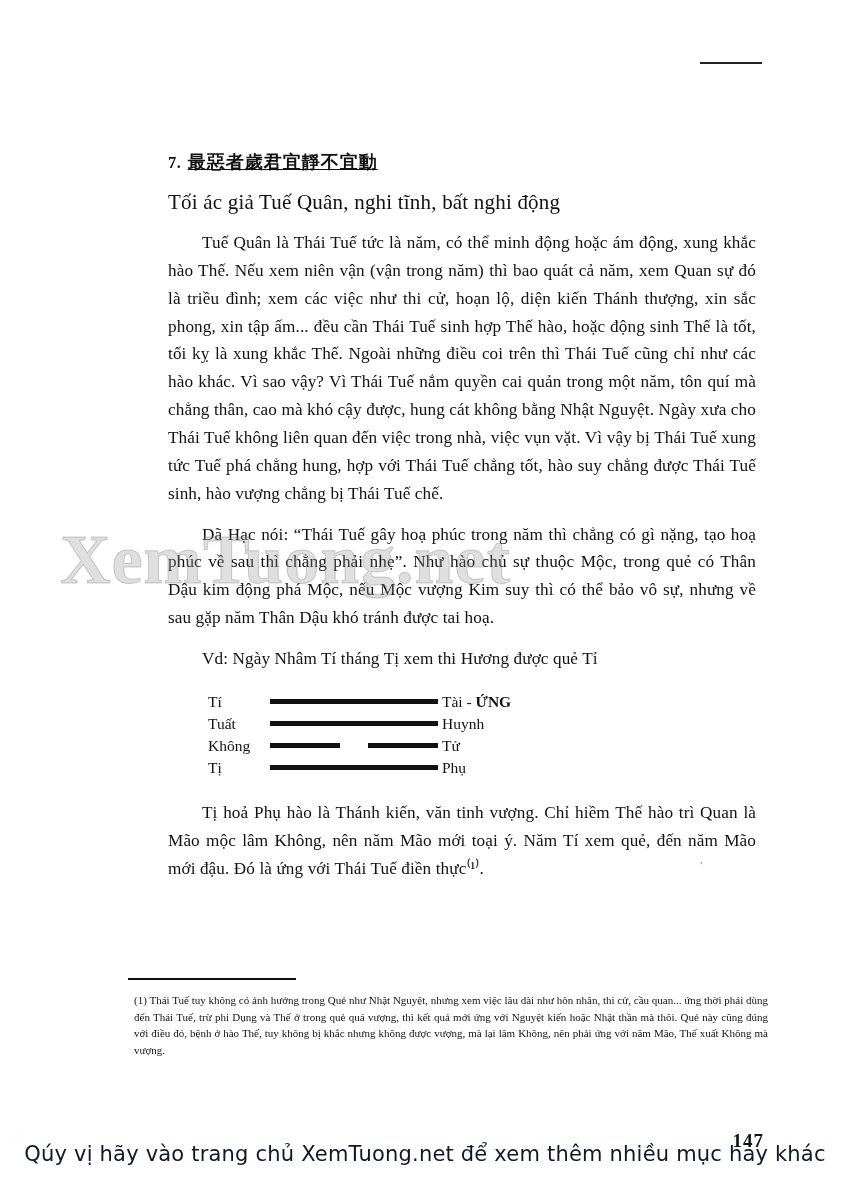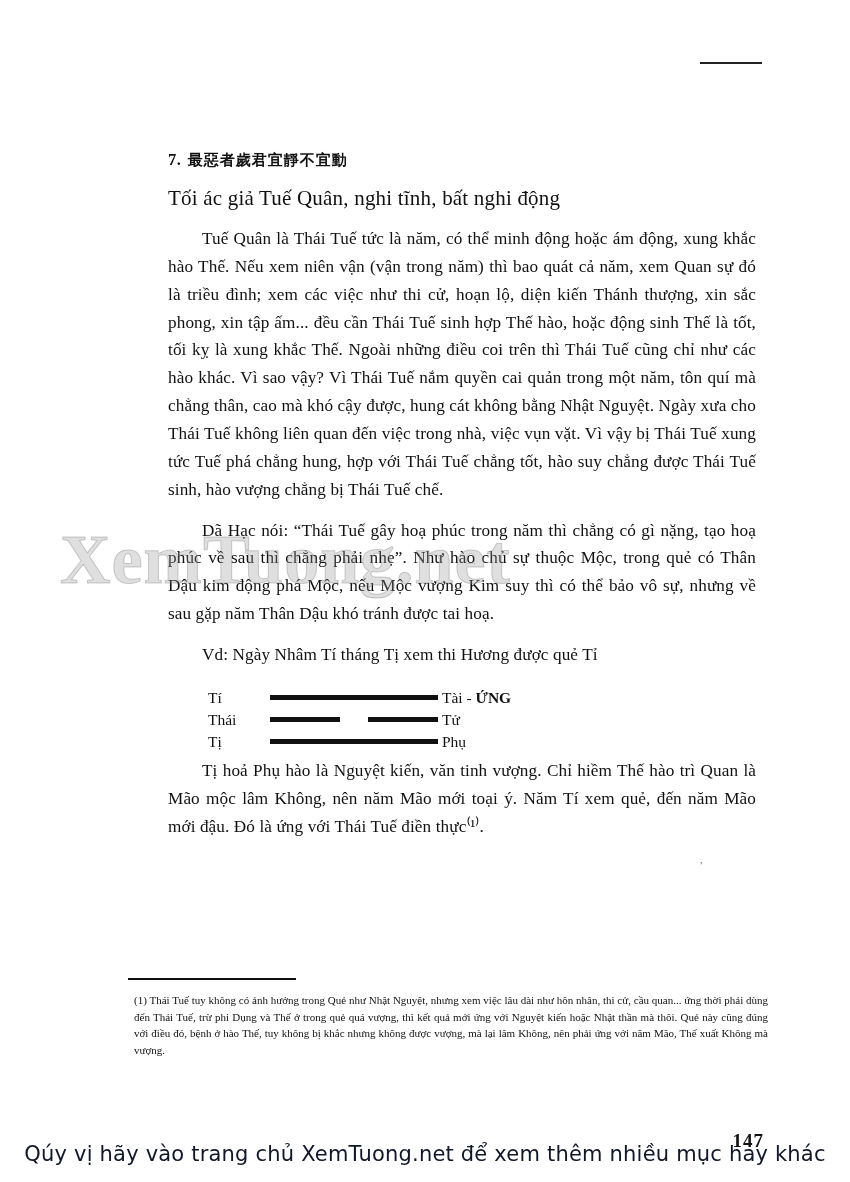--- a/index.html
+++ b/index.html
@@ -40,22 +40,23 @@
   .heading {
     font-size: 16.5px;
     font-weight: bold;
     letter-spacing: 0.5px;
     margin: 0 0 16px 0;
     font-family: "DejaVu Sans", sans-serif;
   }
   .heading .num { font-family: "Liberation Serif", serif; }
   .heading .han {
     font-family: "DejaVu Sans", sans-serif;
-    font-size: 15px;
+    font-size: 18px;
     letter-spacing: 1px;
+    text-decoration: underline;
   }
 
   .translit {
     font-size: 21px;
     margin: 0 0 14px 0;
     letter-spacing: .2px;
   }
   .gloss {
     font-size: 17px;
     margin: 0 0 20px 0;
@@ -66,21 +67,21 @@
     font-size: 17.2px;
     line-height: 1.62;
     text-align: justify;
     text-indent: 34px;
     margin: 0 12px 13px 0;
     letter-spacing: .1px;
   }
 
   
   .hex-table {
-    margin: 18px 0 4px 40px;
+    margin: 18px 0 20px 40px;
     border-collapse: collapse;
     font-size: 15.5px;
   }
   .hex-table td {
     padding: 2px 0;
     vertical-align: middle;
   }
   .hex-name {
     width: 62px;
     padding-right: 6px;
@@ -203,21 +204,30 @@
         <tr>
           <td class="hex-name">Tí</td>
           <td class="hex-lines">
             <div class="line-wrap">
                 <div class="yang"></div>
               </div>
           </td>
           <td class="hex-label">Tài - <b>ỨNG</b></td>
         </tr>
         <tr>
-          <td class="hex-name">Thái</td>
+          <td class="hex-name">Tuất</td>
+          <td class="hex-lines">
+            <div class="line-wrap">
+                <div class="yang"></div>
+              </div>
+          </td>
+          <td class="hex-label">Huynh</td>
+        </tr>
+        <tr>
+          <td class="hex-name">Không</td>
           <td class="hex-lines">
             <div class="line-wrap">
                 <div class="yin-left"></div>
                 <div class="yin-gap"></div>
                 <div class="yin-right"></div>
               </div>
           </td>
           <td class="hex-label">Tử</td>
         </tr>
         <tr>
@@ -225,21 +235,21 @@
           <td class="hex-lines">
             <div class="line-wrap">
                 <div class="yang"></div>
               </div>
           </td>
           <td class="hex-label">Phụ</td>
         </tr>
       </tbody>
     </table>
 
-    <p class="body">Tị hoả Phụ hào là Nguyệt kiến, văn tinh vượng. Chỉ hiềm Thế hào trì Quan là Mão mộc lâm Không, nên năm Mão mới toại ý. Năm Tí xem quẻ, đến năm Mão mới đậu. Đó là ứng với Thái Tuế điền thực⁽¹⁾.</p>
+    <p class="body">Tị hoả Phụ hào là Thánh kiến, văn tinh vượng. Chỉ hiềm Thế hào trì Quan là Mão mộc lâm Không, nên năm Mão mới toại ý. Năm Tí xem quẻ, đến năm Mão mới đậu. Đó là ứng với Thái Tuế điền thực⁽¹⁾.</p>
   </div>
 
   <div class="tiny-mark">'</div>
 
   <div class="fn-rule"></div>
   <div class="footnote">(1) Thái Tuế tuy không có ảnh hưởng trong Quẻ như Nhật Nguyệt, nhưng xem việc lâu dài như hôn nhân, thi cử, cầu quan... ứng thời phải dùng đến Thái Tuế, trừ phi Dụng và Thế ở trong quẻ quá vượng, thì kết quả mới ứng với Nguyệt kiến hoặc Nhật thần mà thôi. Quẻ này cũng đúng với điều đó, bệnh ở hào Thế, tuy không bị khắc nhưng không được vượng, mà lại lâm Không, nên phải ứng với năm Mão, Thế xuất Không mà vượng.</div>
 
   <div class="page-number">147</div>
 
   <div class="watermark">XemTuong.net</div>

